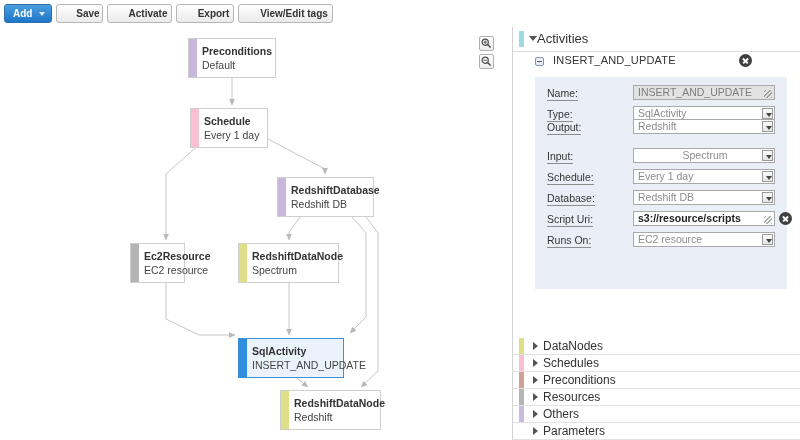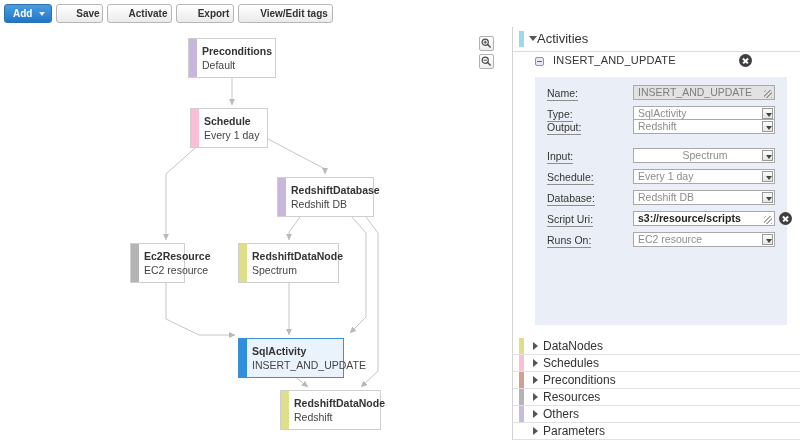--- a/index.html
+++ b/index.html
@@ -61,21 +61,21 @@
   }
   .minusbox:after{content:"";position:absolute;left:1px;top:3px;width:5px;height:1px;background:#5b6party;}
   .minusbox i{position:absolute;left:1px;top:3px;width:5px;height:1px;background:#5b6585;display:block;}
   #obj-name{position:absolute;left:40px;top:3px;font-size:11px;color:#333;letter-spacing:.2px;}
   .xbtn{
     position:absolute;width:13px;height:13px;border-radius:50%;background:#3f3f3f;cursor:pointer;
   }
   .xbtn:before,.xbtn:after{content:"";position:absolute;left:3px;top:6px;width:7px;height:1.6px;background:#fff;}
   .xbtn:before{transform:rotate(45deg);}
   .xbtn:after{transform:rotate(-45deg);}
-  #form{position:absolute;left:22px;top:50px;width:252px;height:248px;background:#eaeff7;}
+  #form{position:absolute;left:22px;top:50px;width:252px;height:212px;background:#eaeff7;}
   .frow{position:absolute;left:0;width:252px;height:17px;}
   .flabel{position:absolute;left:12px;top:2px;font-size:10.5px;color:#333;border-bottom:1px solid #8d8d8d;padding-bottom:.5px;}
   .fctl{
     position:absolute;left:98px;width:142px;height:15px;box-sizing:border-box;
     border:1px solid #a9a9a9;background:#fff;font-size:10.5px;color:#8c8c8c;
     padding:0 2px 0 4px;line-height:13px;overflow:hidden;white-space:nowrap;
   }
   .fctl.readonly{background:#e2e2e2;color:#7d7d7d;}
   .fctl.active{color:#222;font-weight:bold;}
   .arrowbox{

